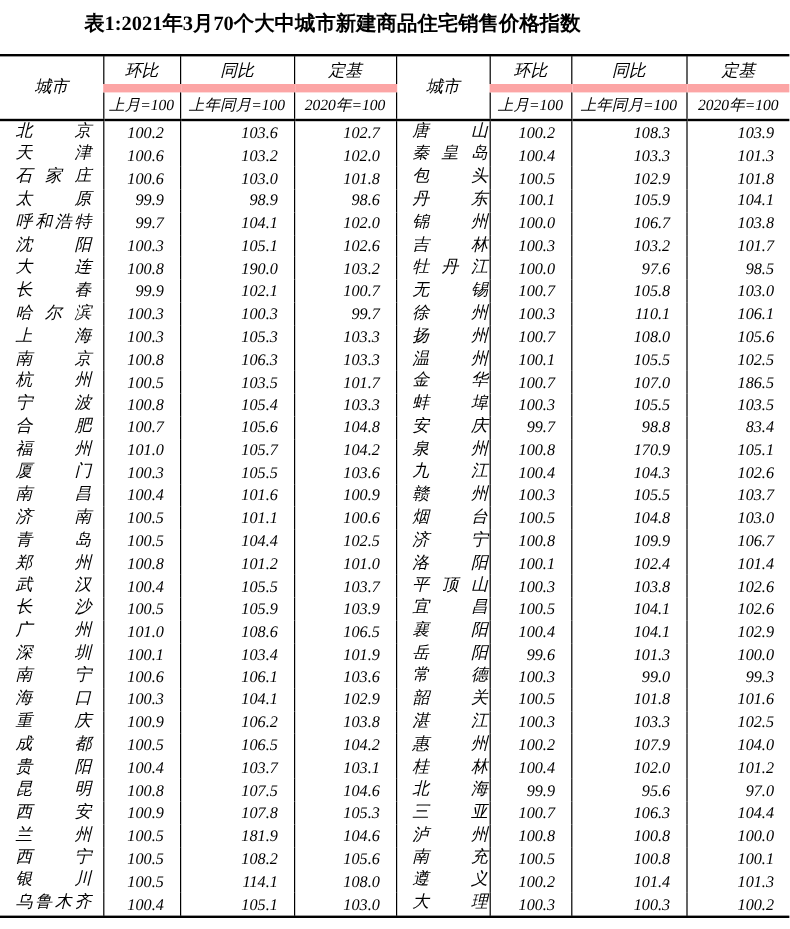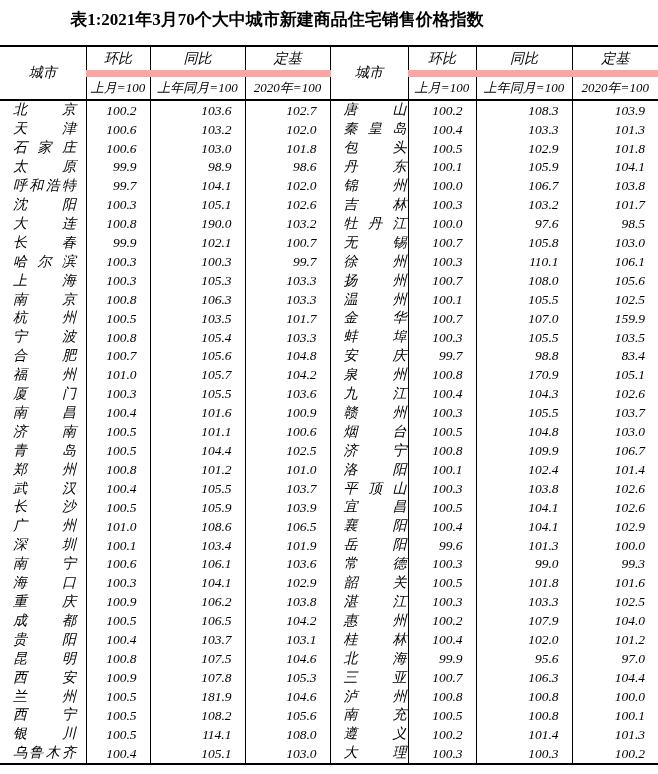--- a/index.html
+++ b/index.html
@@ -206,21 +206,21 @@
     <td class="num last">102.5</td>
   </tr>
         <tr>
     <td class="city"><span class="cityname">杭州</span></td>
     <td class="num">100.5</td>
     <td class="num">103.5</td>
     <td class="num">101.7</td>
     <td class="city"><span class="cityname">金华</span></td>
     <td class="num">100.7</td>
     <td class="num">107.0</td>
-    <td class="num last">159.9</td>
+    <td class="num last">186.5</td>
   </tr>
         <tr>
     <td class="city"><span class="cityname">宁波</span></td>
     <td class="num">100.8</td>
     <td class="num">105.4</td>
     <td class="num">103.3</td>
     <td class="city"><span class="cityname">蚌埠</span></td>
     <td class="num">100.3</td>
     <td class="num">105.5</td>
     <td class="num last">103.5</td>

